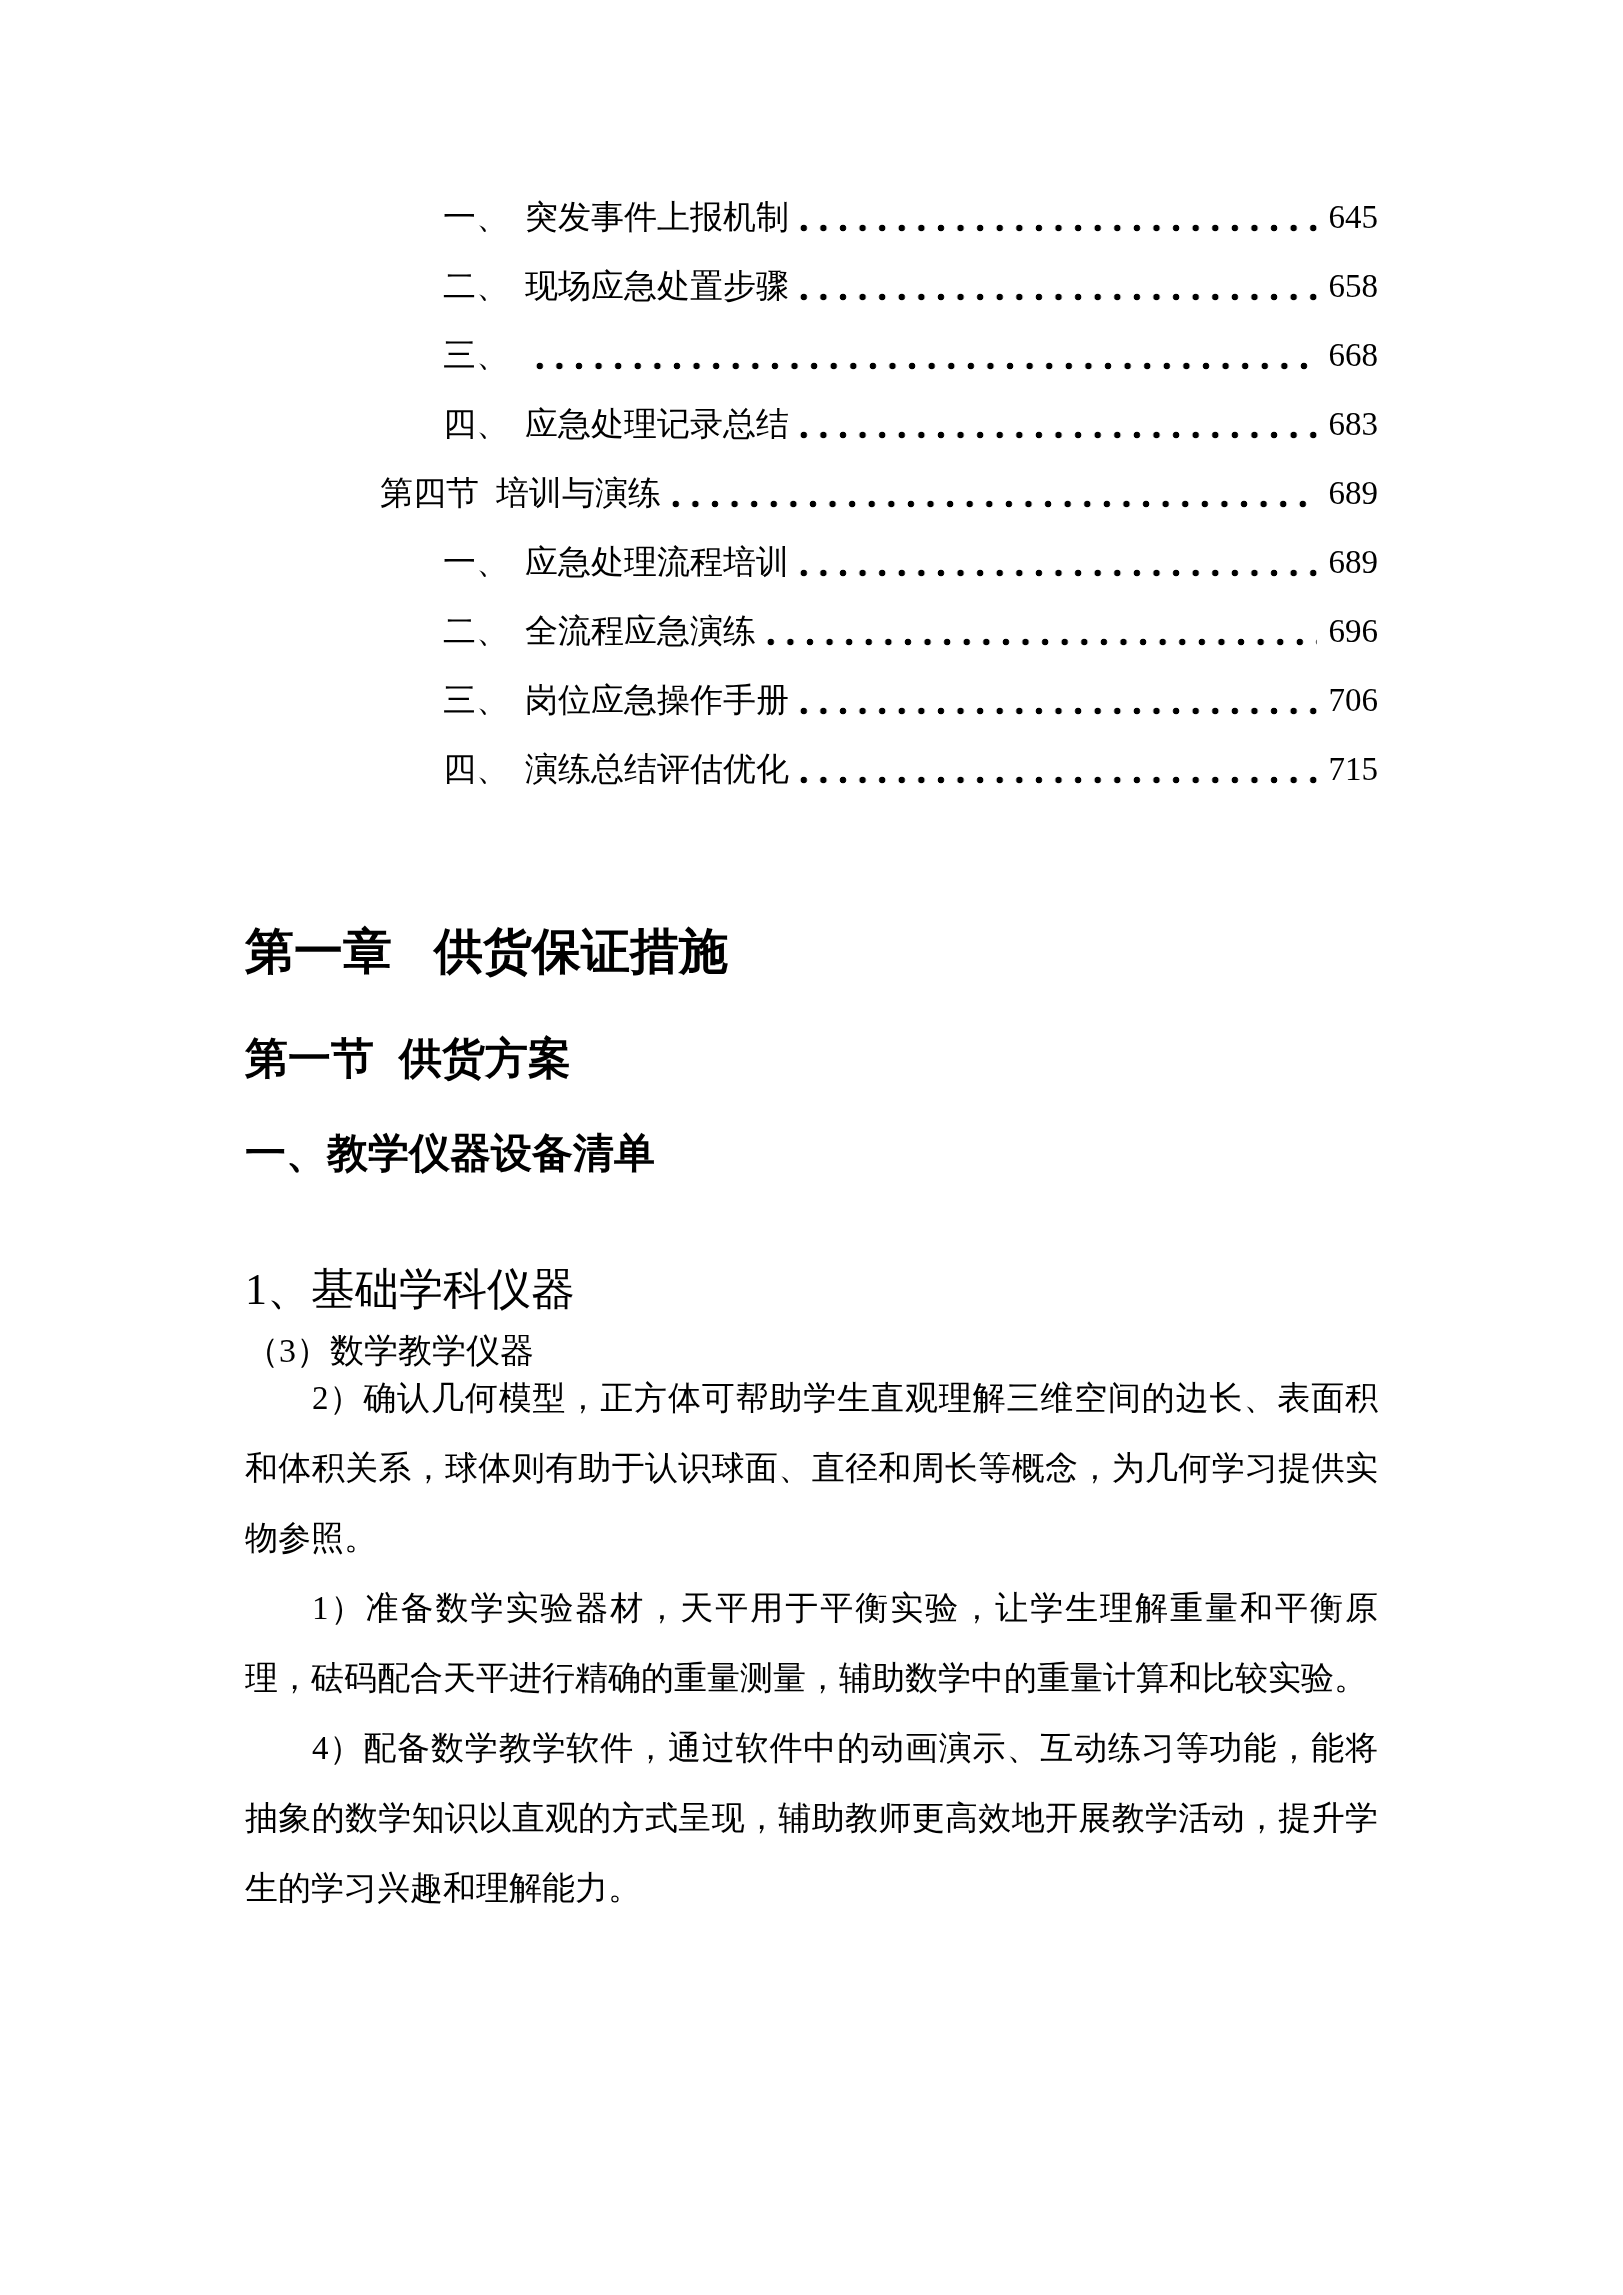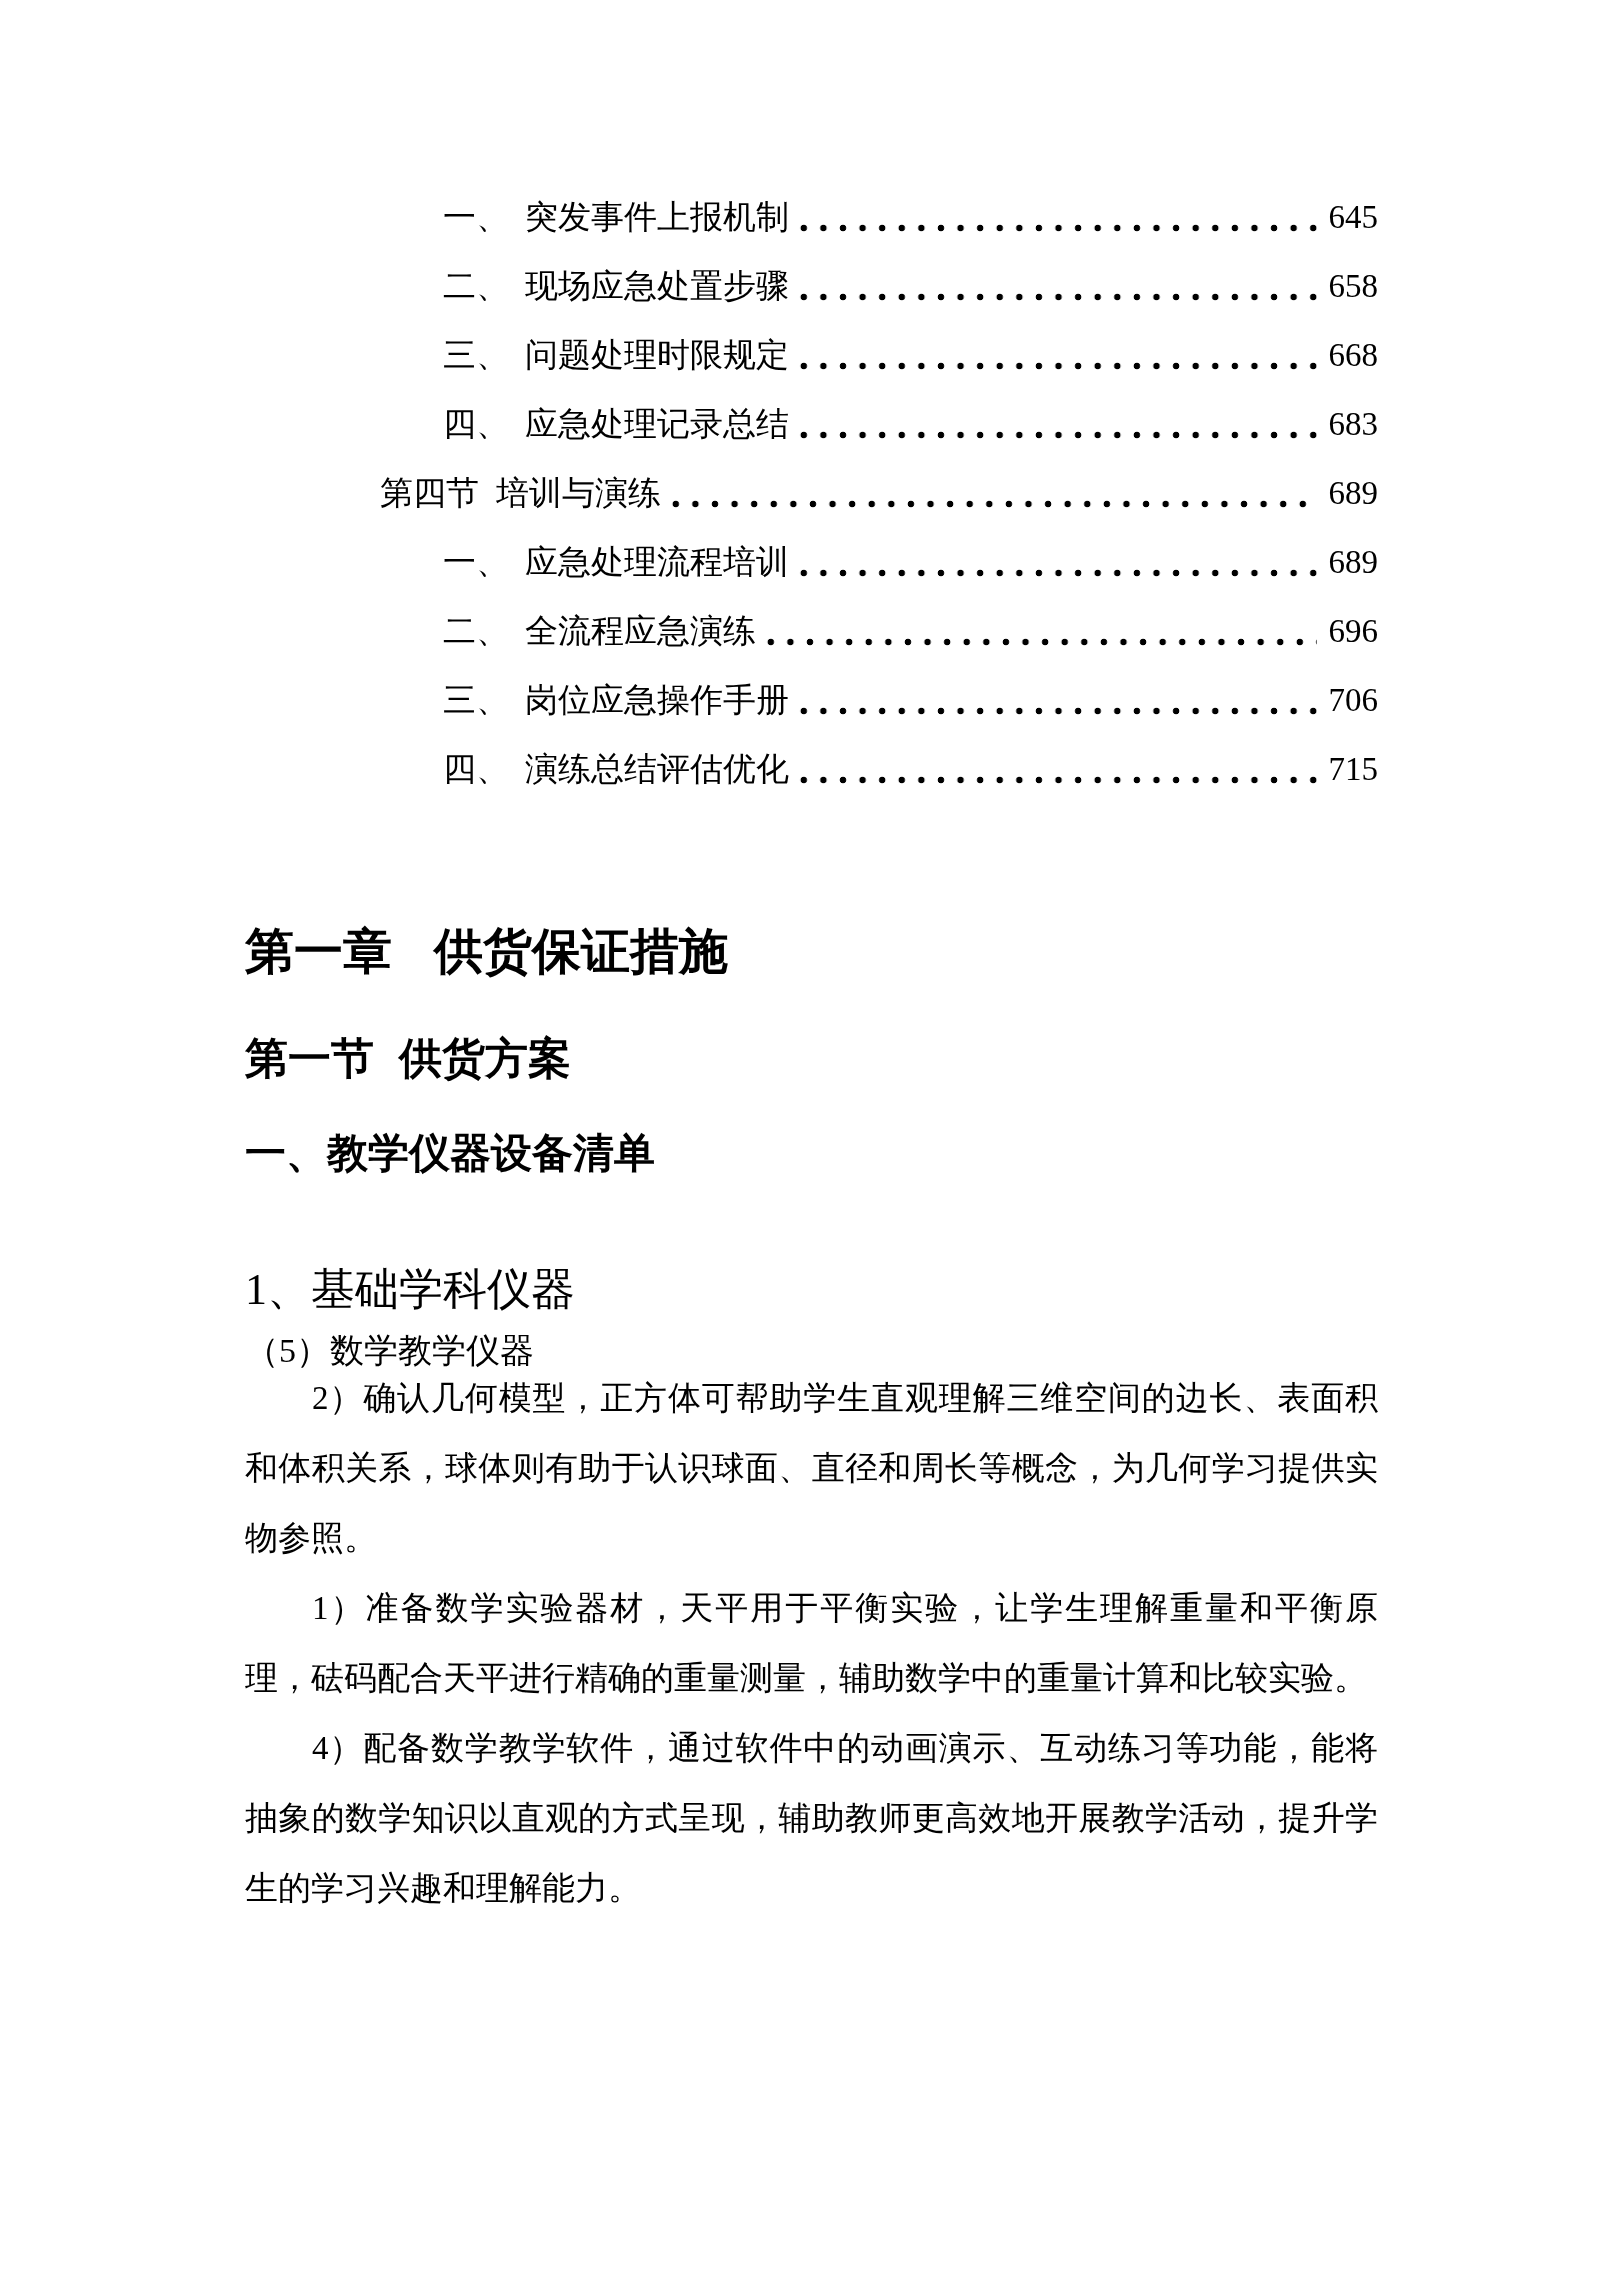--- a/index.html
+++ b/index.html
@@ -79,21 +79,20 @@
 
     <div class="toc-row lvl2">
       <span class="toc-label">二、</span>
       <span class="toc-title">现场应急处置步骤</span>
       <span class="toc-dots"></span>
       <span class="toc-page">658</span>
     </div>
 
     <div class="toc-row lvl2">
       <span class="toc-label">三、</span>
-      <span class="toc-title">问题处理时限规定</span>
       <span class="toc-dots"></span>
       <span class="toc-page">668</span>
     </div>
 
     <div class="toc-row lvl2">
       <span class="toc-label">四、</span>
       <span class="toc-title">应急处理记录总结</span>
       <span class="toc-dots"></span>
       <span class="toc-page">683</span>
     </div>
@@ -138,21 +137,21 @@
   <div class="text-col h1">
     <span class="h-label">第一章</span><span class="h-title">供货保证措施</span>
   </div>
 
   <div class="text-col h2">
     <span class="h-label">第一节</span><span class="h-title">供货方案</span>
   </div>
 
   <div class="text-col h3">一、教学仪器设备清单</div>
   <div class="text-col h5">1、基础学科仪器</div>
-  <div class="text-col h6">（5）数学教学仪器</div>
+  <div class="text-col h6">（3）数学教学仪器</div>
 
   <div class="text-col body-text">
     <p>2）确认几何模型，正方体可帮助学生直观理解三维空间的边长、表面积和体积关系，球体则有助于认识球面、直径和周长等概念，为几何学习提供实物参照。</p>
     <p>1）准备数学实验器材，天平用于平衡实验，让学生理解重量和平衡原理，砝码配合天平进行精确的重量测量，辅助数学中的重量计算和比较实验。</p>
     <p>4）配备数学教学软件，通过软件中的动画演示、互动练习等功能，能将抽象的数学知识以直观的方式呈现，辅助教师更高效地开展教学活动，提升学生的学习兴趣和理解能力。</p>
   </div>
 
 </div>
 
 

